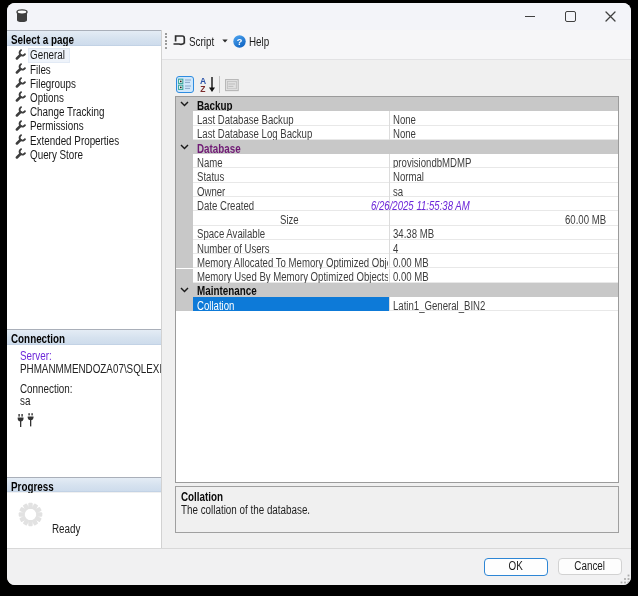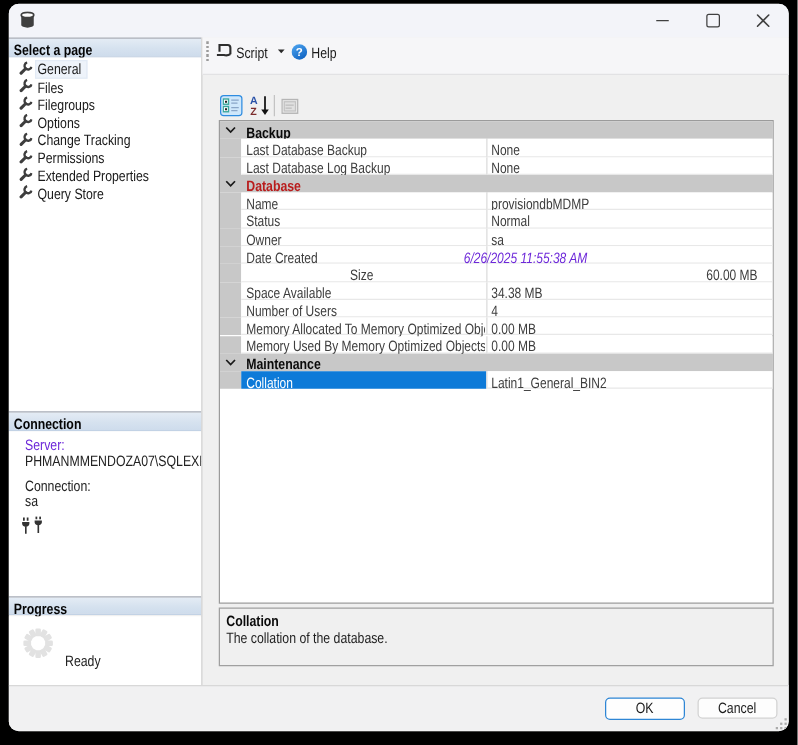--- a/index.html
+++ b/index.html
@@ -200,21 +200,21 @@
         <div class="abs" style="left:176px;top:125.6px;width:16.5px;height:14.29px;background:#c8c8c8;"></div>
         <div class="abs" style="left:192.5px;top:125.6px;width:196px;height:14.29px;background:#fff;border-bottom:1px solid #e8e8e8;box-sizing:border-box;"></div>
         <div class="abs" style="left:389.5px;top:125.6px;width:228.5px;height:14.29px;background:#fff;border-bottom:1px solid #e8e8e8;box-sizing:border-box;"></div>
         <div class="abs" style="left:388.5px;top:125.6px;width:1px;height:14.29px;background:#dcdcdc;"></div>
         <div class="abs cell-txt" style="left:196.5px;top:127.4px;width:191px;color:#3d3d3d;"><span class="tg">Last Database Log Backup</span></div>
         <div class="abs cell-txt" style="left:392.5px;top:127.4px;width:223.5px;color:#3d3d3d;"><span class="tg">None</span></div>
         <div class="abs" style="left:176px;top:139.9px;width:442px;height:14.29px;background:#c8c8c8;"></div>
         <svg class="abs" style="left:180px;top:144.1px" width="9" height="6" viewBox="0 0 9 6">
           <path d="M1 1 L4.5 4.6 L8 1" fill="none" stroke="#1a1a1a" stroke-width="1.4"></path>
         </svg>
-        <div class="abs" style="left:197px;top:141.5px;font-weight:bold;color:#b91c1c;"><span class="t">Database</span></div>
+        <div class="abs" style="left:197px;top:141.5px;font-weight:bold;color:#701a75;"><span class="t">Database</span></div>
         <div class="abs" style="left:176px;top:154.2px;width:16.5px;height:14.29px;background:#c8c8c8;"></div>
         <div class="abs" style="left:192.5px;top:154.2px;width:196px;height:14.29px;background:#fff;border-bottom:1px solid #e8e8e8;box-sizing:border-box;"></div>
         <div class="abs" style="left:389.5px;top:154.2px;width:228.5px;height:14.29px;background:#fff;border-bottom:1px solid #e8e8e8;box-sizing:border-box;"></div>
         <div class="abs" style="left:388.5px;top:154.2px;width:1px;height:14.29px;background:#dcdcdc;"></div>
         <div class="abs cell-txt" style="left:196.5px;top:156.0px;width:191px;color:#3d3d3d;"><span class="tg">Name</span></div>
         <div class="abs cell-txt" style="left:392.5px;top:156.0px;width:223.5px;color:#3d3d3d;"><span class="tg">provisiondbMDMP</span></div>
         <div class="abs" style="left:176px;top:168.4px;width:16.5px;height:14.29px;background:#c8c8c8;"></div>
         <div class="abs" style="left:192.5px;top:168.4px;width:196px;height:14.29px;background:#fff;border-bottom:1px solid #e8e8e8;box-sizing:border-box;"></div>
         <div class="abs" style="left:389.5px;top:168.4px;width:228.5px;height:14.29px;background:#fff;border-bottom:1px solid #e8e8e8;box-sizing:border-box;"></div>
         <div class="abs" style="left:388.5px;top:168.4px;width:1px;height:14.29px;background:#dcdcdc;"></div>

